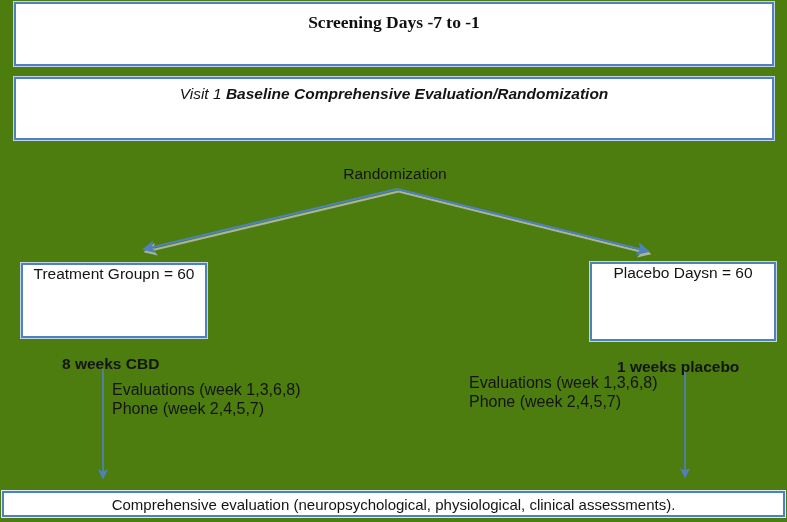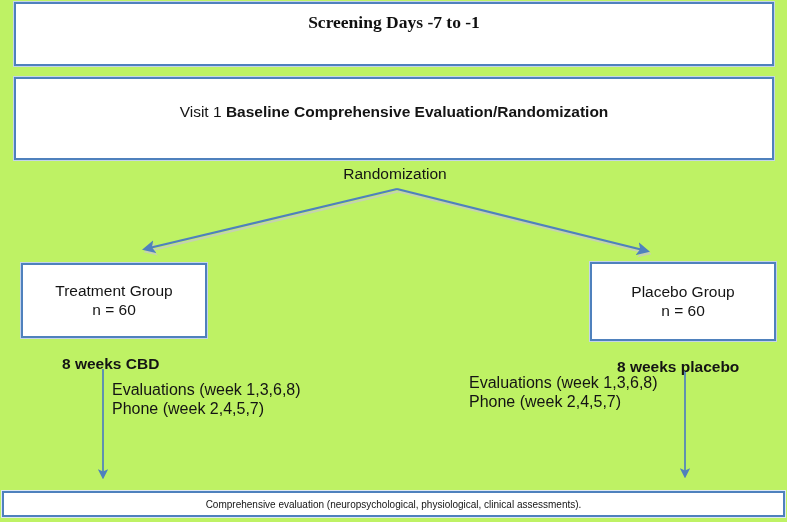--- a/index.html
+++ b/index.html
@@ -1,49 +1,50 @@
 <!DOCTYPE html>
 <html><head>
 <meta charset="utf-8">
 <style>
   * { margin: 0; padding: 0; box-sizing: border-box; }
   html, body { background: #ffffff; }
   .canvas {
     position: relative;
     width: 787px;
     height: 522px;
-    background: #bef264;
+    background: #4d7c0f;
     font-family: "Liberation Sans", sans-serif;
     color: #141414;
     overflow: hidden;
   }
   .fc-box {
     position: absolute;
     background: #ffffff;
     border: 2px solid #4f81bd;
     box-shadow: 0 0 0 1px #c3d4ea;
   }
   .box-screening {
     left: 14px; top: 2px; width: 760px; height: 64px;
     text-align: center; padding-top: 8px;
     font-family: "Liberation Serif", serif;
     font-weight: bold; font-size: 17.5px; color: #101010;
   }
   .box-visit {
-    left: 14px; top: 77px; width: 760px; height: 83px;
-    text-align: center; padding-top: 24px;
+    left: 14px; top: 77px; width: 760px; height: 63px;
+    text-align: center; padding-top: 6px;
     font-size: 15.5px;
+    font-style: italic;
   }
   .box-visit .bold-part { font-weight: bold; }
   .label-randomization {
     position: absolute; left: 0; top: 165px; width: 790px;
     text-align: center; font-size: 15.5px;
   }
   .box-group {
-    display: flex; flex-direction: column;
+    display: flex; flex-direction: row;
     justify-content: center; 
     text-align: center; font-size: 15.5px; line-height: 18.5px;
   }
   .box-treatment { left: 21px; top: 263px; width: 186px; height: 75px; }
   .box-placebo   { left: 590px; top: 262px; width: 186px; height: 79px; }
   .arm-label {
     position: absolute; font-weight: bold; font-size: 15.5px;
     white-space: nowrap;
     margin-top: 7px;
   }
@@ -52,21 +53,21 @@
   .schedule {
     position: absolute; font-size: 16px; line-height: 18.5px;
     white-space: nowrap;
   }
   .schedule-left  { left: 112px; top: 381px; }
   .schedule-right { left: 469px; top: 374px; }
   .box-final {
     left: 2px; top: 491px; width: 783px; height: 26px;
     box-shadow: 0 0 0 1px #dde8f4;
     display: flex; justify-content: center; align-items: center;
-    font-size: 10px; white-space: nowrap;
+    font-size: 15px; white-space: nowrap;
   }
   .arrow-layer {
     position: absolute; left: 0; top: 0; width: 787px; height: 522px;
     pointer-events: none;
   }
 </style>
 </head>
 <body>
 
 <div class="canvas">
@@ -103,26 +104,26 @@
     <line x1="103" y1="369" x2="103" y2="477" stroke="#4f81bd" stroke-width="1.7" marker-end="url(#head-blue)"></line>
     <line x1="685" y1="371" x2="685" y2="476" stroke="#4f81bd" stroke-width="1.7" marker-end="url(#head-blue)"></line>
   </svg>
 
   <div class="fc-box box-group box-treatment">
     <div>Treatment Group</div>
     <div>n = 60</div>
   </div>
 
   <div class="fc-box box-group box-placebo">
-    <div>Placebo Group</div>
+    <div>Placebo Days</div>
     <div>n = 60</div>
   </div>
 
   <div class="arm-label arm-label-cbd">8 weeks CBD</div>
-  <div class="arm-label arm-label-placebo">8 weeks placebo</div>
+  <div class="arm-label arm-label-placebo">1 weeks placebo</div>
 
   <div class="schedule schedule-left">
     <div>Evaluations (week 1,3,6,8)</div>
     <div>Phone (week 2,4,5,7)</div>
   </div>
   <div class="schedule schedule-right">
     <div>Evaluations (week 1,3,6,8)</div>
     <div>Phone (week 2,4,5,7)</div>
   </div>
 

